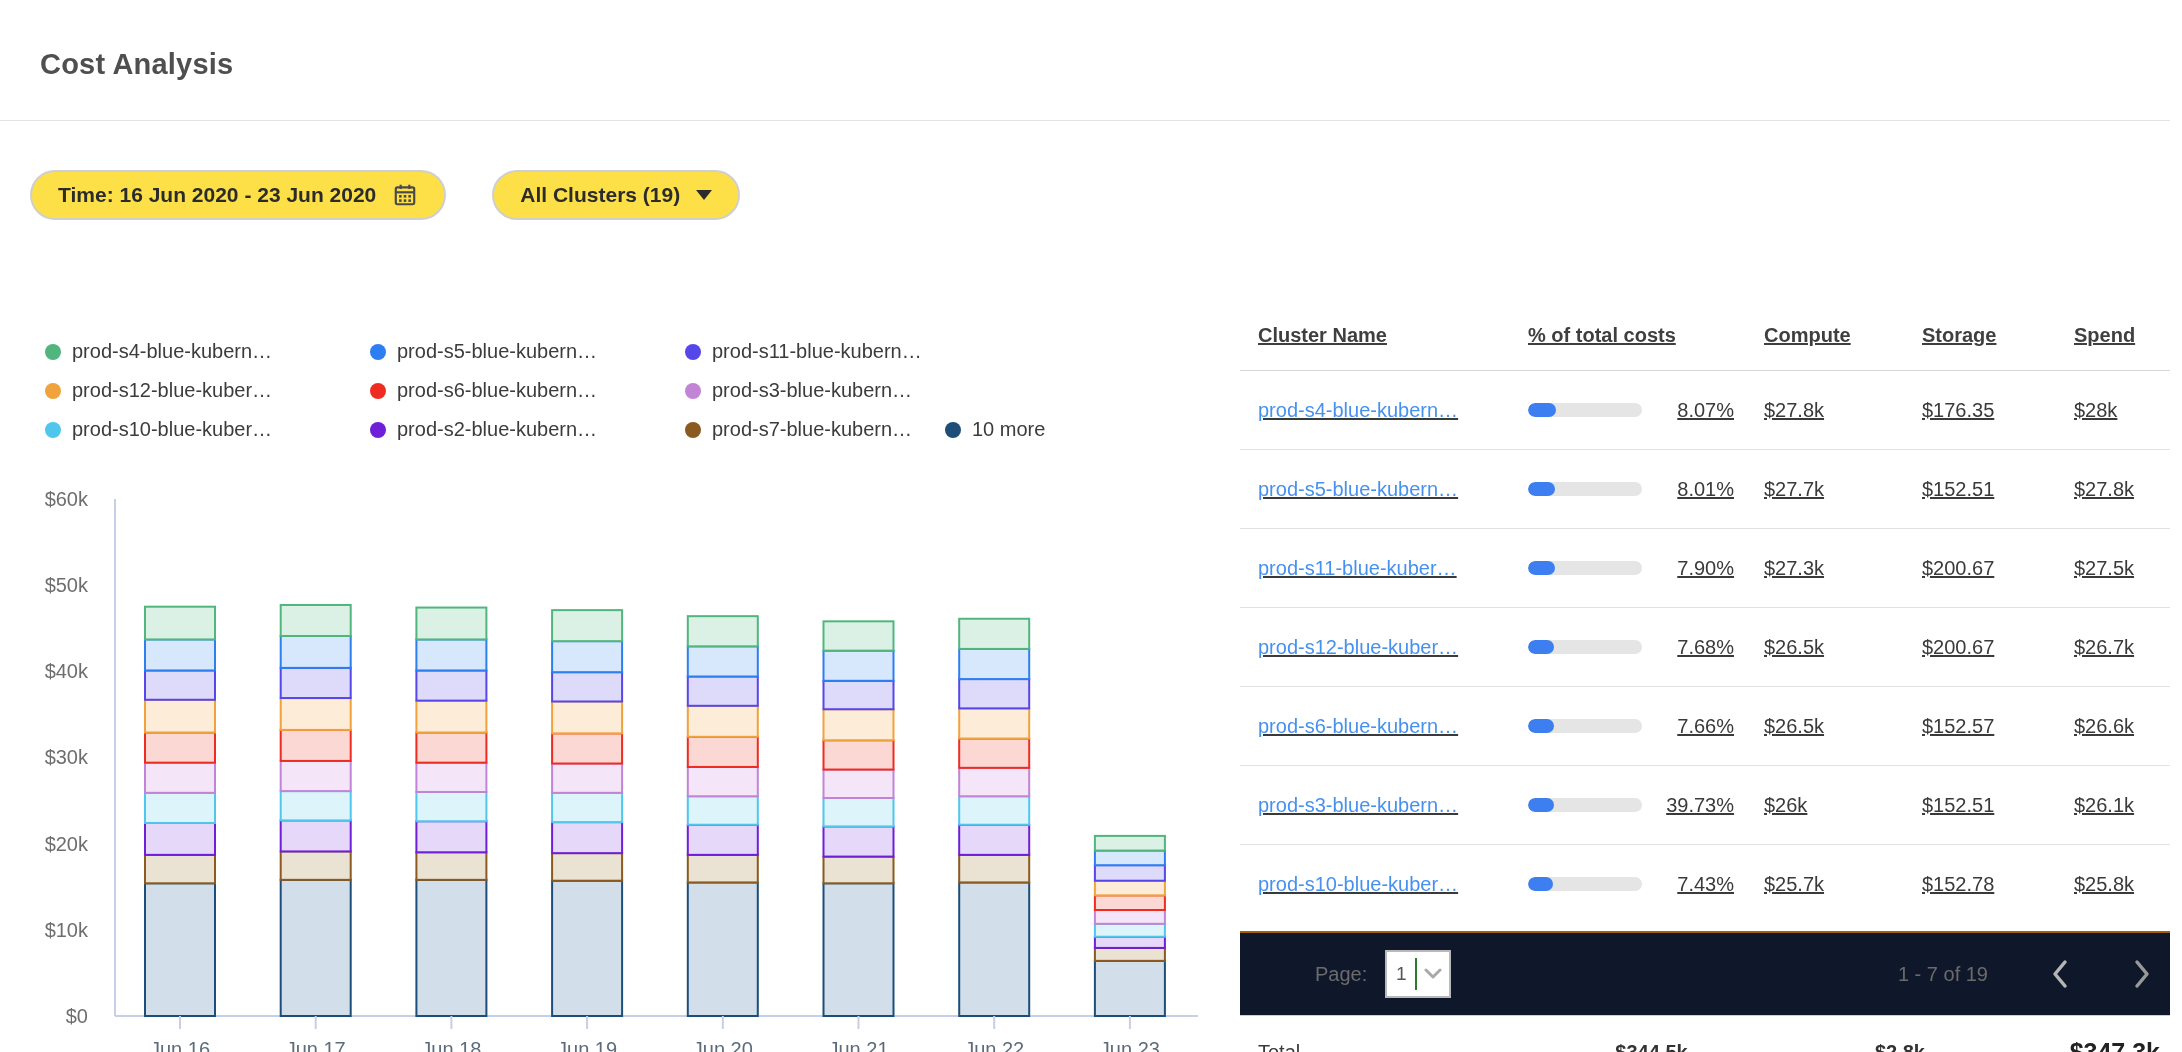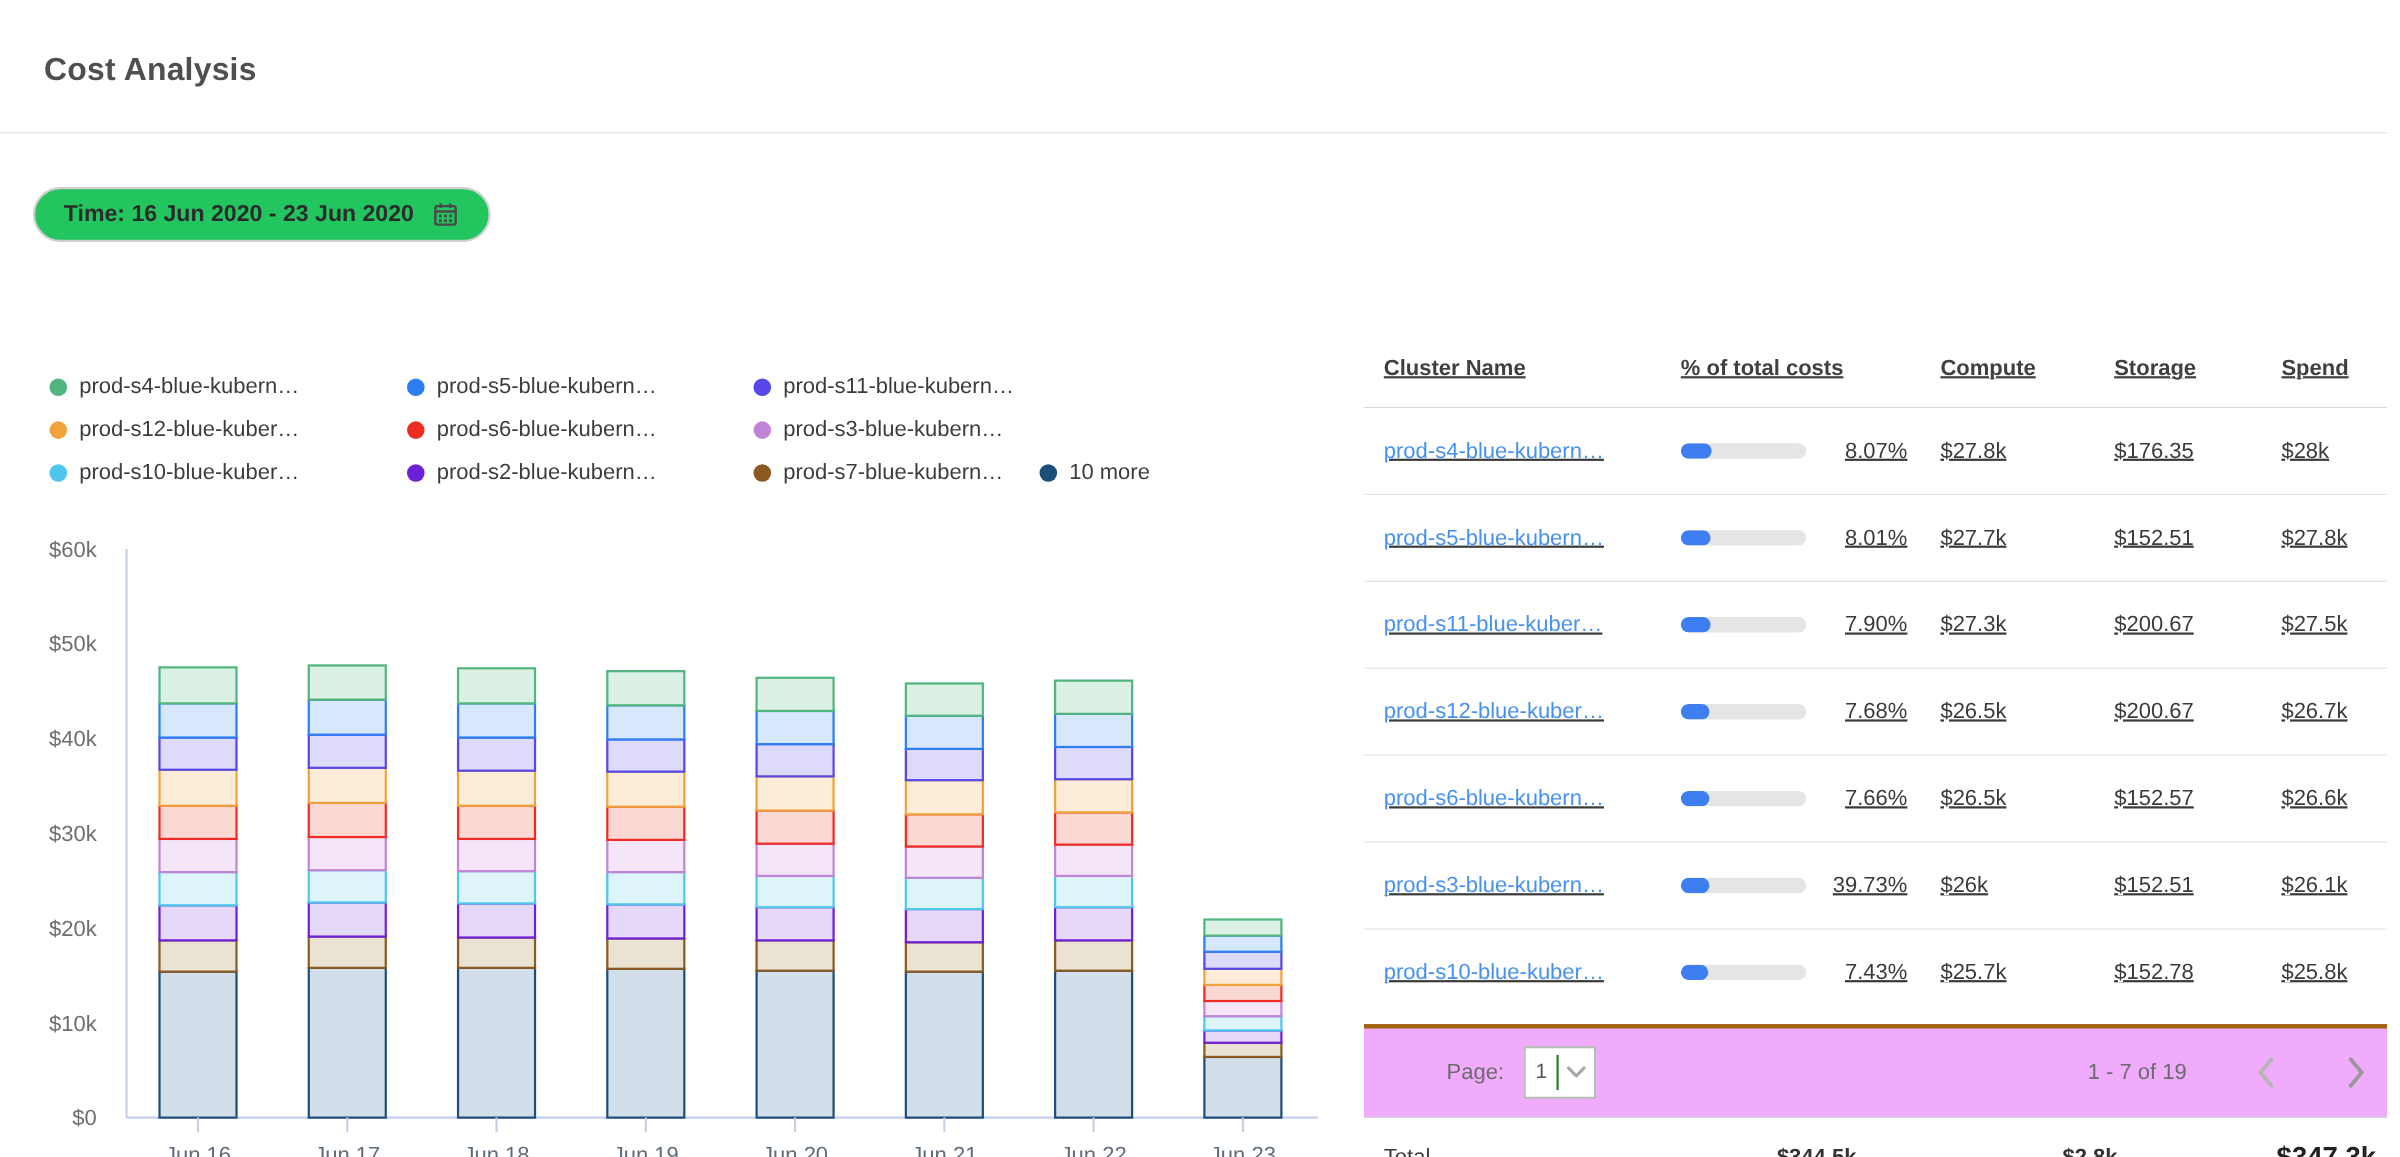--- a/index.html
+++ b/index.html
@@ -7,21 +7,21 @@
   body { font-family:"Liberation Sans", sans-serif; color:#3d3d3d; }
   #app { position:relative; width:2170px; height:1052px; background:#fff; overflow:hidden;margin-top:36px; }
 
   
   .page-title { position:absolute; left:40px; top:12px; font-size:29px; font-weight:700; color:#4f4f4f; letter-spacing:.2px; }
   .header-divider { position:absolute; left:0; top:84px; width:2182px; height:1px; background:#e3e3e3; }
 
   
   .filters { position:absolute; left:30px; top:134px; display:flex; align-items:center; }
   .pill { display:inline-flex; align-items:center; height:50px; border:2px solid #cfcfcf; border-radius:26px;
-          padding:0 26px; font-size:21px; font-weight:700; color:#2b2b2b; background:#22c55e; cursor:pointer; white-space:nowrap; }
+          padding:0 26px; font-size:21px; font-weight:700; color:#2b2b2b; background:#fde047; cursor:pointer; white-space:nowrap; }
   .pill + .pill { margin-left:46px; }
   .pill .ico { margin-left:16px; display:inline-flex; }
   .caret { width:0; height:0; border-left:8px solid transparent; border-right:8px solid transparent; border-top:10px solid #2c2c2c; margin-left:16px; }
 
   
   .legend { position:absolute; left:45px; top:296px; }
   .legend-row { display:flex; align-items:center; height:39px; }
   .legend-item { display:flex; align-items:center; font-size:20px; color:#3c3c3c; }
   .legend-row .legend-item:nth-child(1){ width:325px; }
   .legend-row .legend-item:nth-child(2){ width:315px; }
@@ -40,22 +40,22 @@
   .c-compute { width:158px; } .c-storage { width:152px; } .c-spend { flex:1; }
   .thead { height:70px; font-size:20px; font-weight:700; color:#3f3f3f; }
   .tbody-row { height:79px; border-top:1px solid #e2e2e2; font-size:20px; color:#3a3a3a; }
   .tbody-row:first-of-type { border-top:1px solid #d8d8d8; }
   .cluster-link { color:#4691f0; cursor:pointer; text-decoration:none; }
   .pct-bar { width:114px; height:14px; border-radius:7px; background:#e5e5e5; overflow:hidden; margin-right:12px; }
   .pct-fill { height:100%; border-radius:7px; background:#3d7ff0; }
   .pct-text { width:80px; text-align:right; margin-right:28px; }
 
   
-  .pagination { position:absolute; left:1240px; top:895px; width:942px; height:85px; background:#f0abfc;
-                border-top:4px solid #a16207; border-bottom:1px solid #cfcfcf; display:flex; align-items:center;
+  .pagination { position:absolute; left:1240px; top:895px; width:942px; height:85px; background:#0f172a;
+                border-top:2px solid #a16207; border-bottom:1px solid #cfcfcf; display:flex; align-items:center;
                 justify-content:space-between; padding:0 30px 0 75px; }
   .pag-left { display:flex; align-items:center; }
   .page-label { font-size:20px; color:#6b6b6b; margin-right:18px; }
   .page-select { display:flex; align-items:center; width:66px; height:48px; background:#fff; border:2px solid #b9b9b9; cursor:pointer; }
   .page-select .val { width:28px; text-align:center; font-size:19px; color:#555; }
   .page-select .cursor-line { width:2px; height:32px; background:#2c7a2c; }
   .page-select .sel-caret { flex:1; display:flex; justify-content:center; }
   .pag-right { display:flex; align-items:center; }
   .range-label { font-size:20px; color:#6b6b6b; margin-right:62px; }
   .pg-btn { background:none; border:none; cursor:pointer; display:flex; align-items:center; }
@@ -90,20 +90,24 @@
             <rect x="6.5" y="12" width="2.4" height="2.4"></rect>
               <rect x="10.8" y="12" width="2.4" height="2.4"></rect>
               <rect x="15.1" y="12" width="2.4" height="2.4"></rect>
             <rect x="6.5" y="16" width="2.4" height="2.4"></rect>
               <rect x="10.8" y="16" width="2.4" height="2.4"></rect>
               <rect x="15.1" y="16" width="2.4" height="2.4"></rect>
           </g>
         </svg>
       </span>
     </div>
+    <div class="pill">
+      <span>All Clusters (19)</span>
+      <span class="caret"></span>
+    </div>
   </div>
 
   <div class="legend" id="legend">
       <div class="legend-row">
         <span class="legend-item">
           <span class="legend-dot" style="background: rgb(81, 181, 126);"></span>
           <span>prod-s4-blue-kubern…</span>
         </span>
         <span class="legend-item">
           <span class="legend-dot" style="background: rgb(45, 126, 241);"></span>

